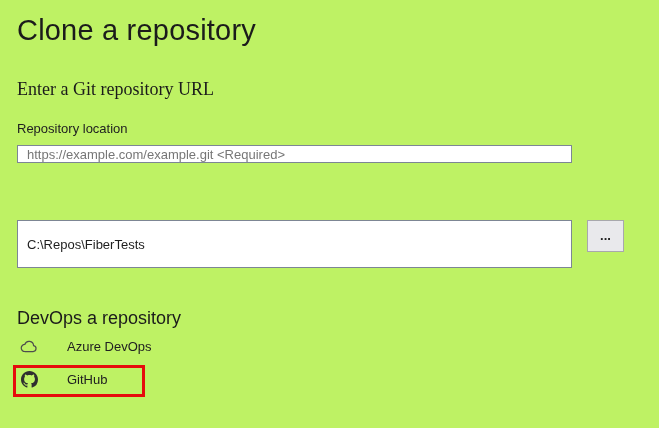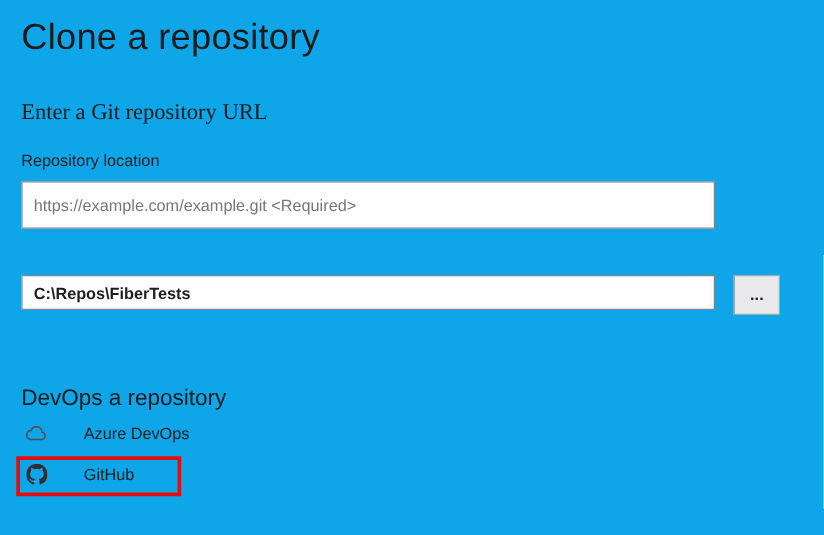--- a/index.html
+++ b/index.html
@@ -6,21 +6,21 @@
   html, body { background: #fbfbfb; }
   body {
     font-family: "Liberation Sans", "DejaVu Sans", sans-serif;
     color: #1e1e1e;
     -webkit-font-smoothing: antialiased;
   }
   .screen {
     position: relative;
     width: 659px;
     height: 428px;
-    background: #0ea5e9;
+    background: #bef264;
     overflow: hidden;
     padding-left: 20px;
   }
   .page-title {
     position: absolute;
     left: 17px;
     top: 14px;
     font-size: 29px;
     font-weight: 400;
     color: #1b1b1b;
@@ -41,31 +41,31 @@
     font-size: 13px;
     color: #212121;
     text-align: center;
   }
   .field-label.repo { top: 121px; }
   .field-label.path { top: 198px; margin-top: 20px; }
   .text-input {
     position: absolute;
     left: 17px;
     width: 555px;
-    height: 38px;
+    height: 18px;
     border: 1px solid #7d8694;
     background: #ffffff;
     padding: 0 9px;
     font-family: "Liberation Sans", "DejaVu Sans", sans-serif;
     font-size: 13px;
     color: #1e1e1e;
     outline: none;
   }
   .text-input.repo { top: 145px; }
-  .text-input.path { top: 220px; height: 28px; font-weight: bold; }
+  .text-input.path { top: 220px; height: 48px; }
   .text-input::placeholder { color: #767676; opacity: 1; }
   .browse-btn {
     position: absolute;
     left: 587px;
     top: 220px;
     width: 37px;
     height: 32px;
     background: #e9e9ec;
     border: 1px solid #a8a8ac;
     font-family: "Liberation Sans", "DejaVu Sans", sans-serif;

